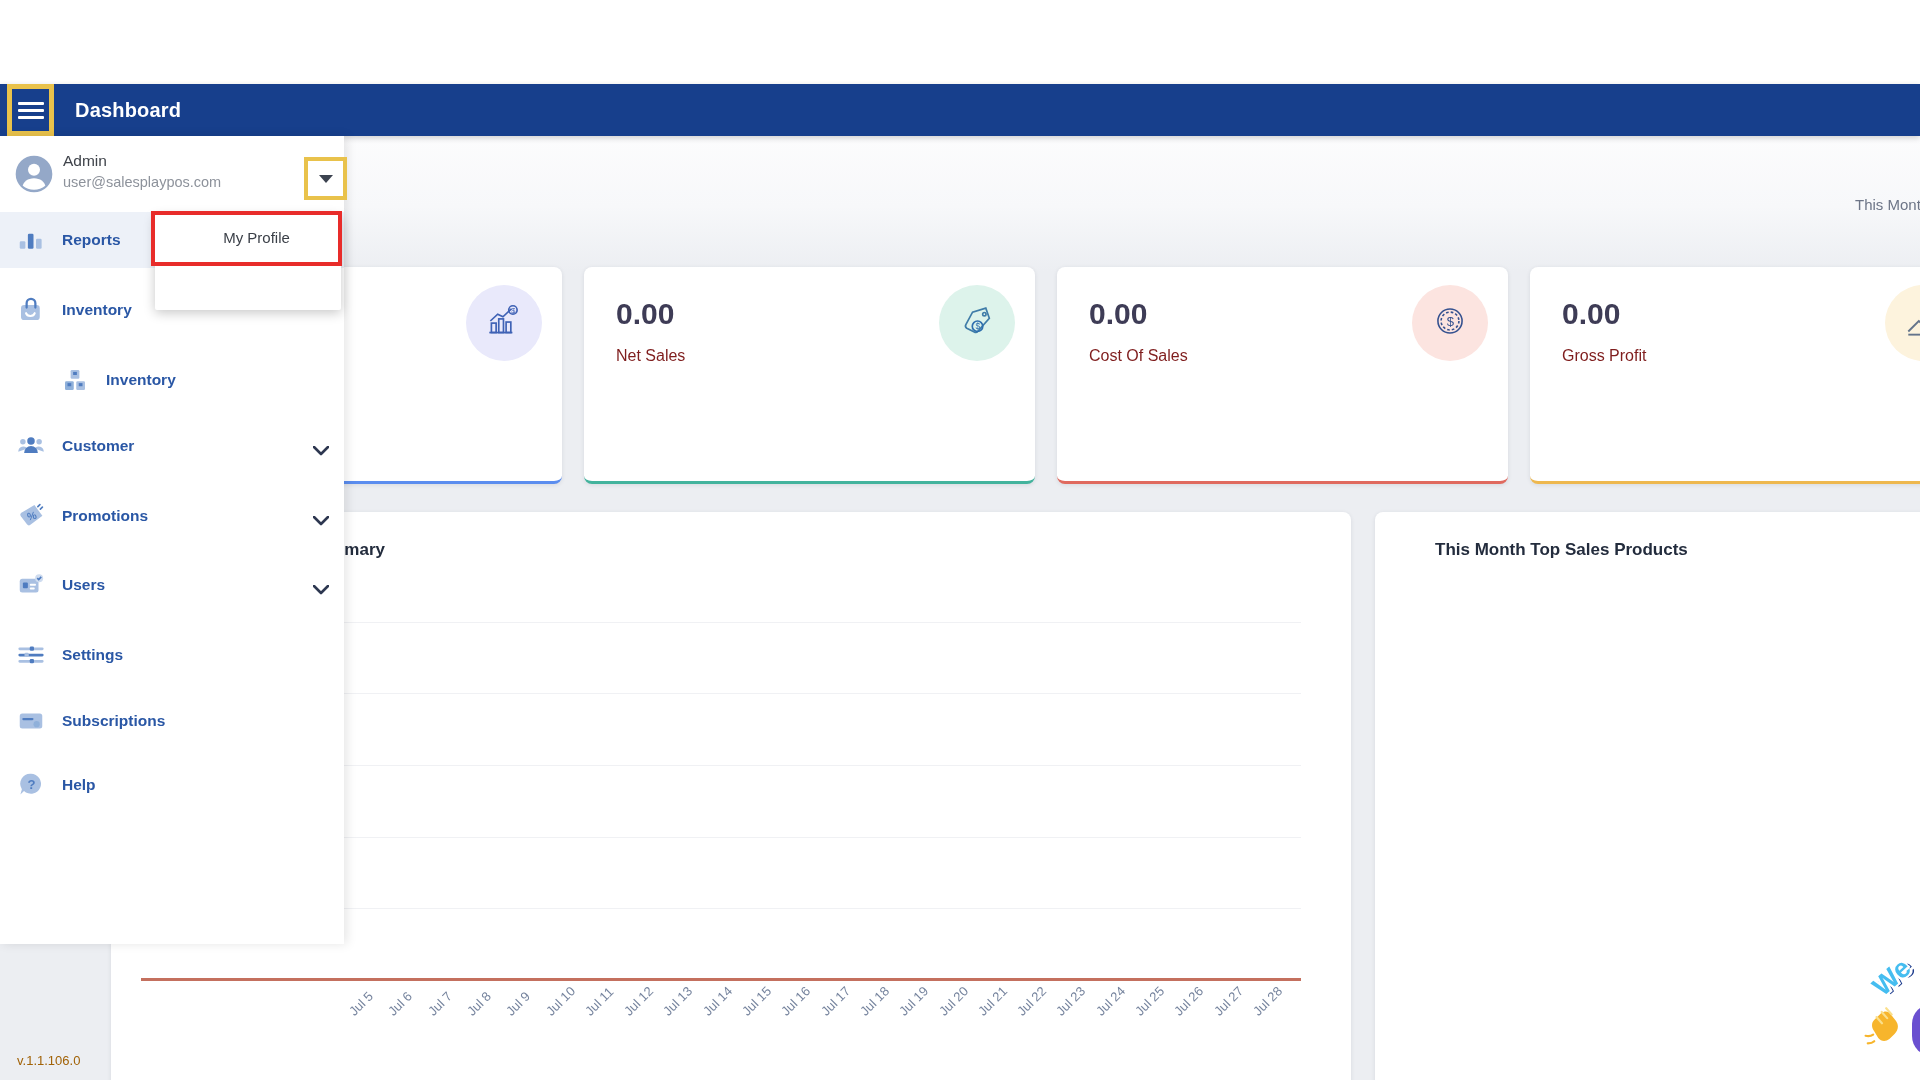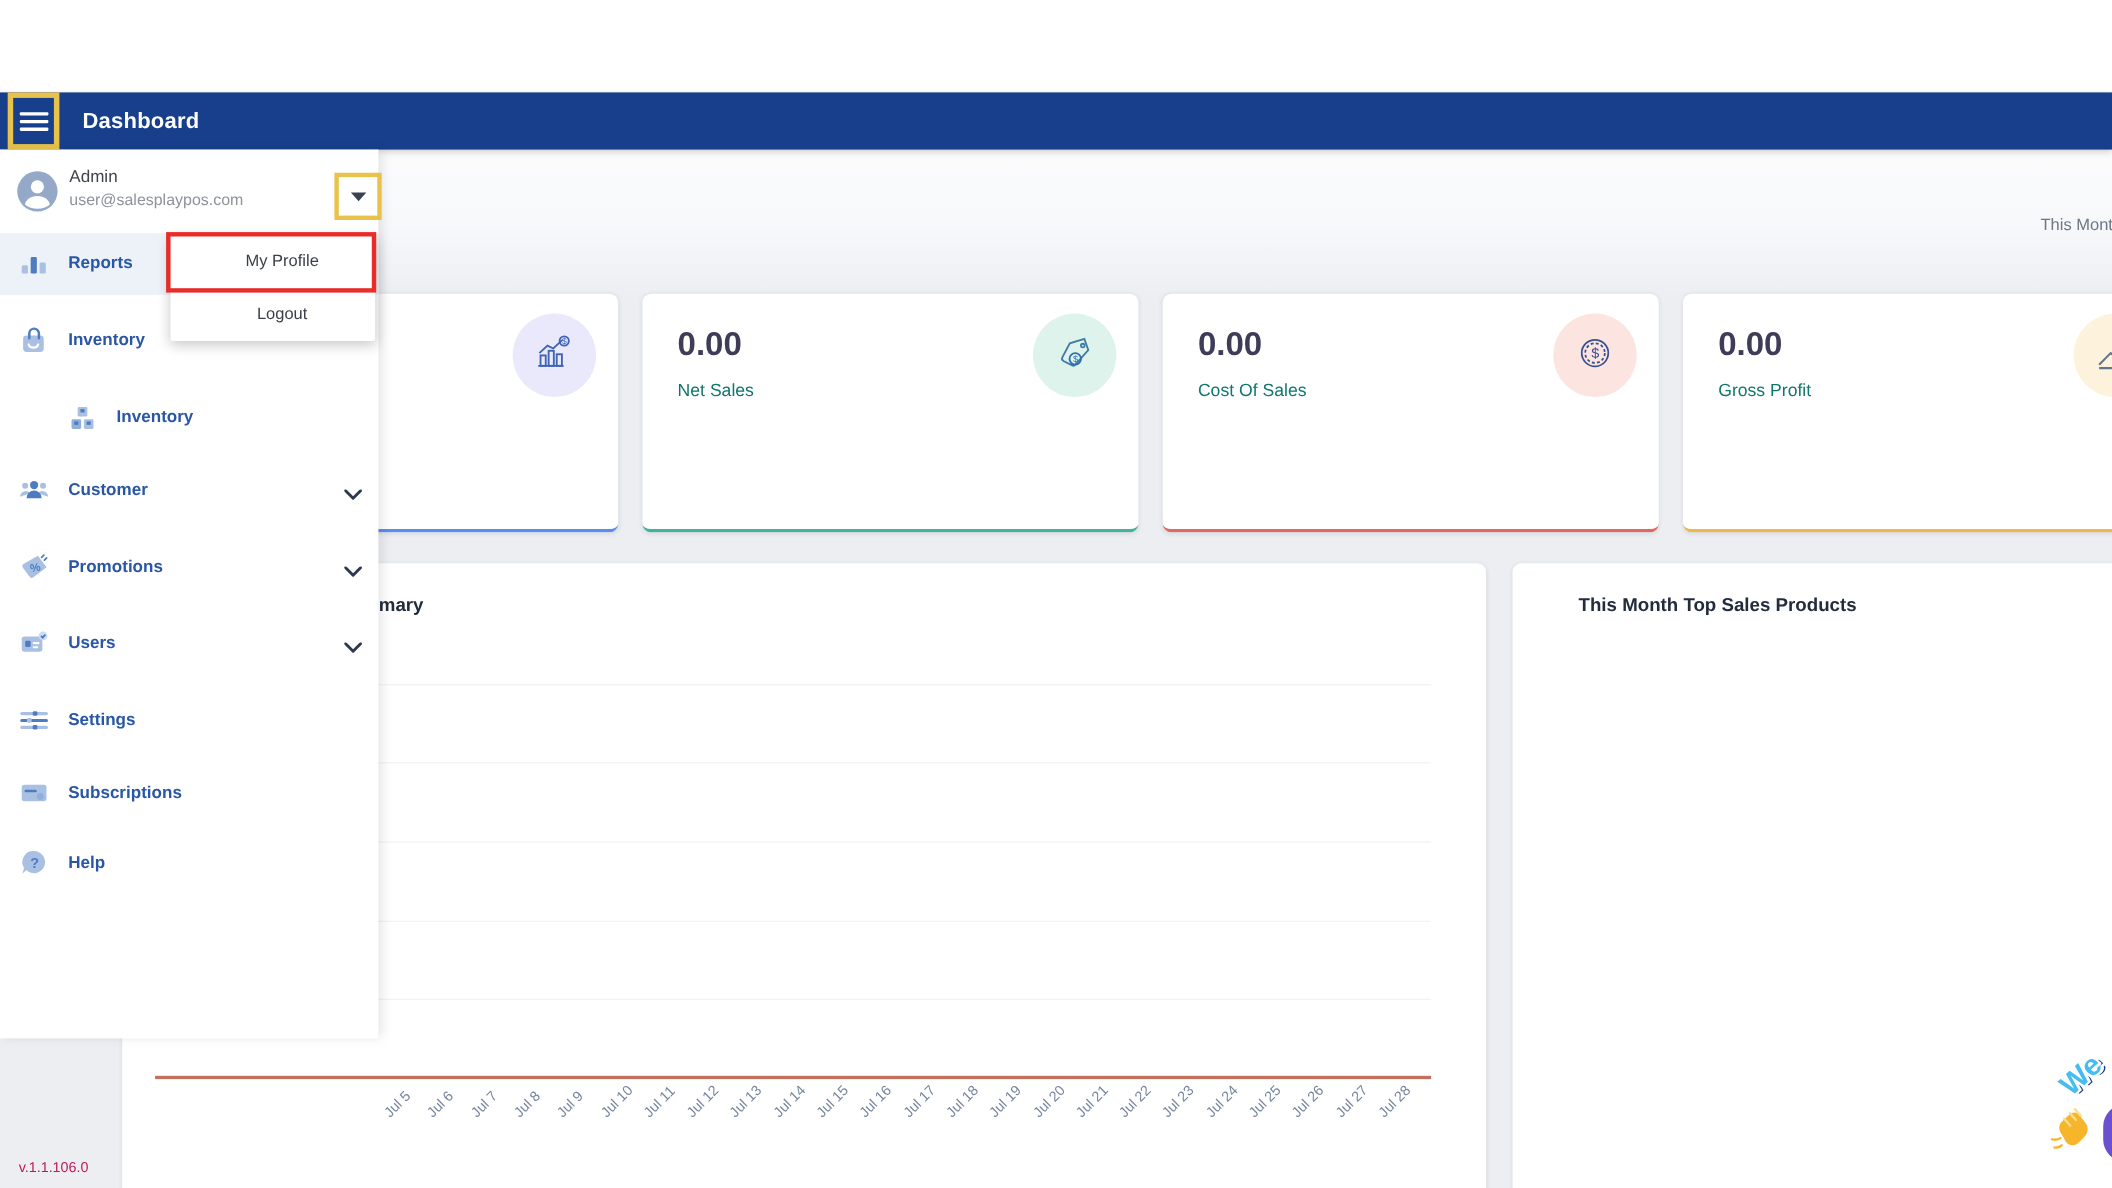--- a/index.html
+++ b/index.html
@@ -16,21 +16,21 @@
   .page-title{left:75px;top:0;height:52px;line-height:52px;color:#fff;font-size:20px;
               font-weight:700;letter-spacing:.2px;}
   
   .content-bg{left:0;top:136px;width:1920px;height:944px;
      background:linear-gradient(180deg,#fcfcfd 0px,#f7f8fa 70px,#eceef2 135px,#eceef2 100%);}
   .period{top:196px;left:1855px;font-size:15px;color:#6d7587;white-space:nowrap;}
   
   .card{top:267px;width:451px;height:214px;background:#fff;border-radius:8px;
         box-shadow:0 1px 4px rgba(30,40,60,.10);border-bottom:3px solid #ccc;z-index:1;}
   .card .val{position:absolute;left:32px;top:30px;font-size:30px;font-weight:700;color:#3e3c56;}
-  .card .lbl{position:absolute;left:32px;top:80px;font-size:16px;color:#0f766e;}
+  .card .lbl{position:absolute;left:32px;top:80px;font-size:16px;color:#7f1d1d;}
   .card .ic{position:absolute;left:355px;top:18px;width:76px;height:76px;border-radius:50%;
             display:flex;align-items:center;justify-content:center;}
   .card .ic svg{width:42px;height:42px;}
   
   .panel{top:512px;background:#fff;border-radius:8px;box-shadow:0 1px 4px rgba(30,40,60,.10);z-index:1;}
   .panel-summary{left:111px;width:1240px;height:600px;}
   .panel-top{left:1375px;width:606px;height:600px;}
   .panel-title{position:absolute;font-size:17px;font-weight:700;color:#232c3d;white-space:nowrap;}
   .gridline{position:absolute;left:30px;width:1160px;height:1px;background:#f0f1f4;}
   .zeroline{position:absolute;left:30px;top:466px;width:1160px;height:3px;background:#c4705e;}
@@ -53,21 +53,21 @@
              box-sizing:border-box;display:flex;align-items:center;justify-content:center;}
   .tri{width:0;height:0;border-left:7px solid transparent;border-right:7px solid transparent;
        border-top:8px solid #3c4350;}
   .nav-item{position:absolute;left:0;width:344px;height:56px;cursor:pointer;}
   .nav-item.selected{background:#edf1f8;}
   .nav-icon{position:absolute;left:16px;top:13px;width:30px;height:30px;}
   .nav-icon svg{width:30px;height:30px;}
   .nav-label{position:absolute;left:62px;top:0;height:56px;line-height:56px;
              font-size:15.5px;font-weight:700;color:#2a57a5;}
   .nav-chevron{position:absolute;left:313px;top:24px;}
-  .version{position:absolute;left:17px;top:917px;font-size:13px;color:#be185d;}
+  .version{position:absolute;left:17px;top:917px;font-size:13px;color:#a16207;}
   
   .dropdown{left:155px;top:214px;width:186px;height:96px;background:#fff;border-radius:2px;
             box-shadow:0 3px 12px rgba(0,0,0,.22);z-index:20;}
   .dd-item{height:48px;line-height:48px;padding-left:17px;font-size:15px;color:#3a3f47;cursor:pointer;text-align:center;}
   .redbox{left:151px;top:211px;width:191px;height:55px;border:4px solid #e82c2a;
           box-sizing:border-box;z-index:30;}
 </style>
 </head>
 <body>
 
@@ -307,15 +307,14 @@
           </svg></span>
     <span class="nav-label">Help</span>
 
   </div>
     </div>
   <div class="version">v.1.1.106.0</div>
 </div>
 
 <div class="abs dropdown">
   <div class="dd-item">My Profile</div>
-  <div class="dd-item">Logout</div>
 </div>
 <div class="abs redbox"></div>
 
 </body></html>

